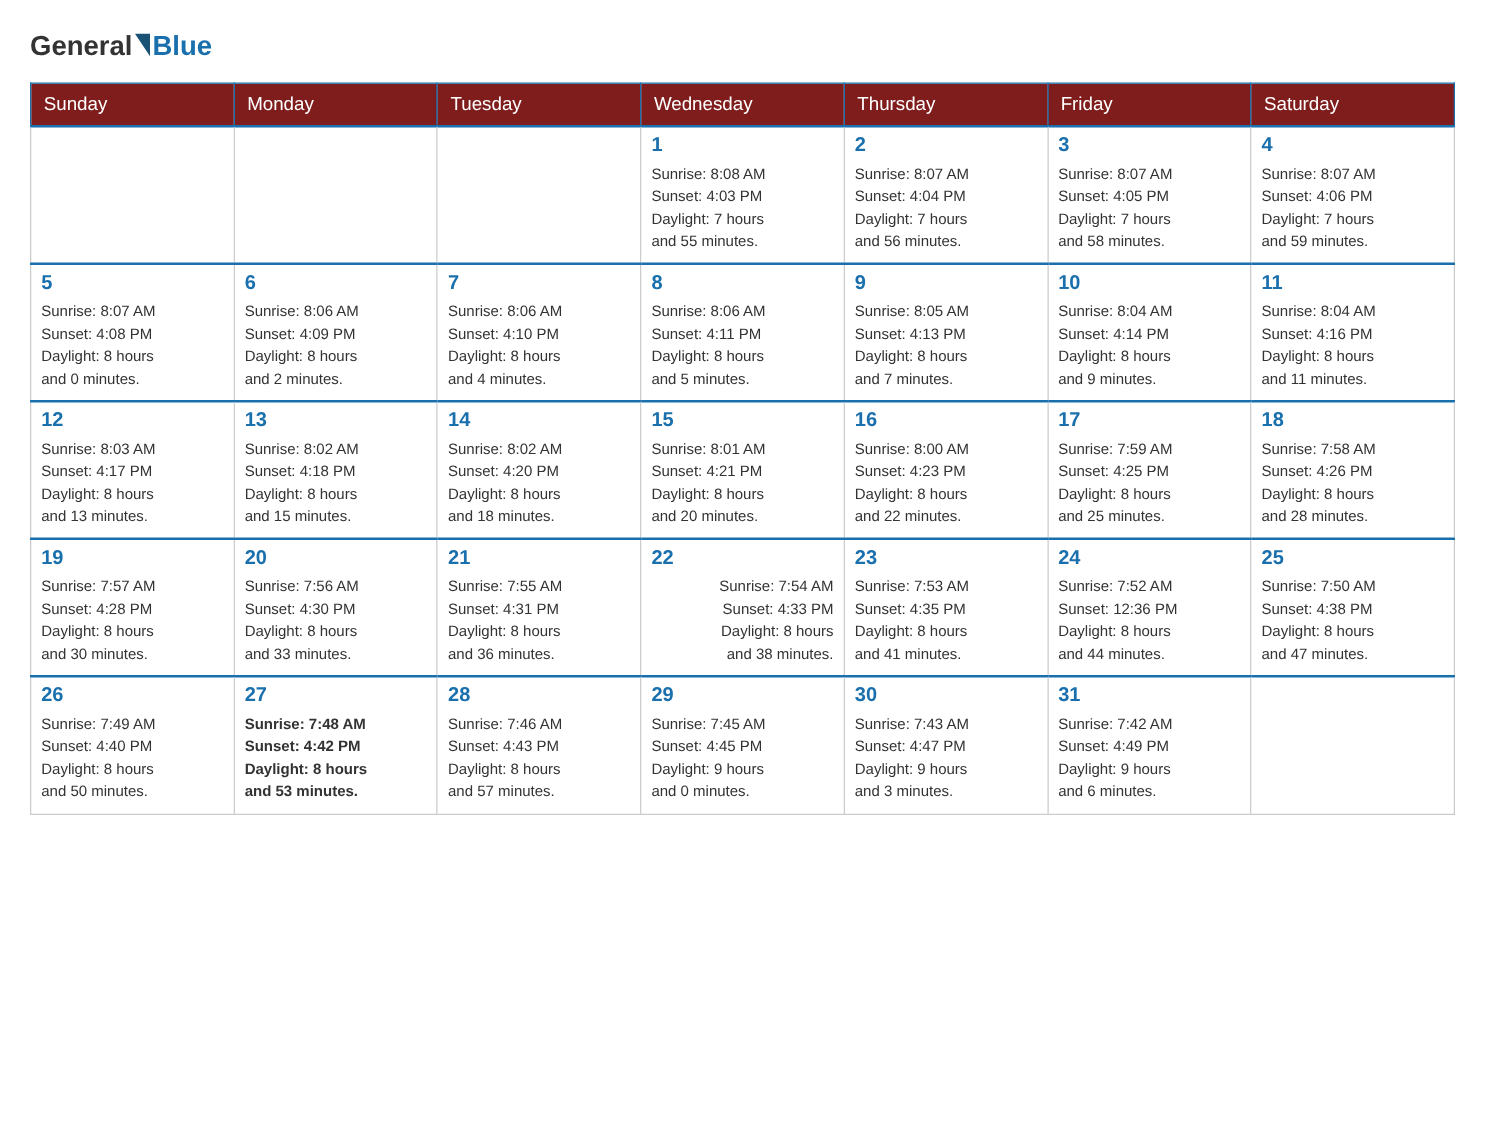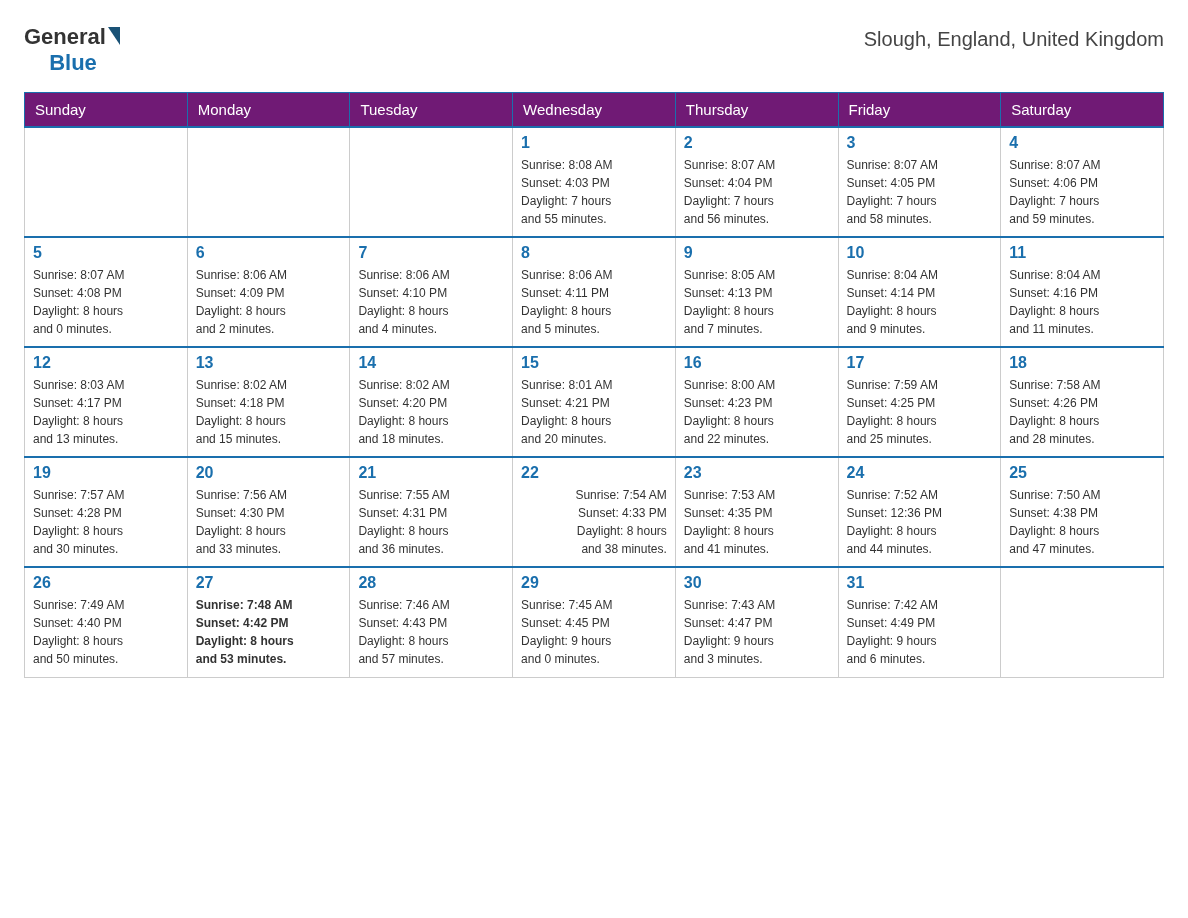--- a/index.html
+++ b/index.html
@@ -11,22 +11,22 @@
       min-height: 918px;
     }
     .header {
       display: flex;
       justify-content: space-between;
       align-items: flex-start;
       margin-bottom: 16px;
     }
     .logo {
       display: flex;
-      flex-direction: column;
-      align-items: center;
+      flex-direction: row;
+      align-items: flex-end;
     }
     .logo-top {
       display: flex;
       align-items: center;
     }
     .logo-text-general {
       font-size: 22px;
       font-weight: bold;
       color: #333;
     }
@@ -57,21 +57,21 @@
       font-size: 20px;
       color: #444;
       margin-top: 4px;
     }
     .calendar-table {
       width: 100%;
       border-collapse: collapse;
       table-layout: fixed;
     }
     .calendar-table th {
-      background-color: #701a75;
+      background-color: #7f1d1d;
       color: #fff;
       font-size: 15px;
       font-weight: normal;
       padding: 8px 10px;
       text-align: left;
       border: 1px solid #1a6fad;
     }
     .calendar-table td {
       vertical-align: top;
       border: 1px solid #ccc;
@@ -105,21 +105,20 @@
 
 <div class="header">
   <div class="logo">
     <div class="logo-top">
       <span class="logo-text-general">General</span>
       <div class="logo-triangle"></div>
     </div>
     <span class="logo-text-blue">Blue</span>
   </div>
   <div class="title-area">
-    <div class="location">Slough, England, United Kingdom</div>
   </div>
 </div>
 
 <table class="calendar-table">
   <thead>
     <tr>
     <th>Sunday</th>
         <th>Monday</th>
         <th>Tuesday</th>
         <th>Wednesday</th>

